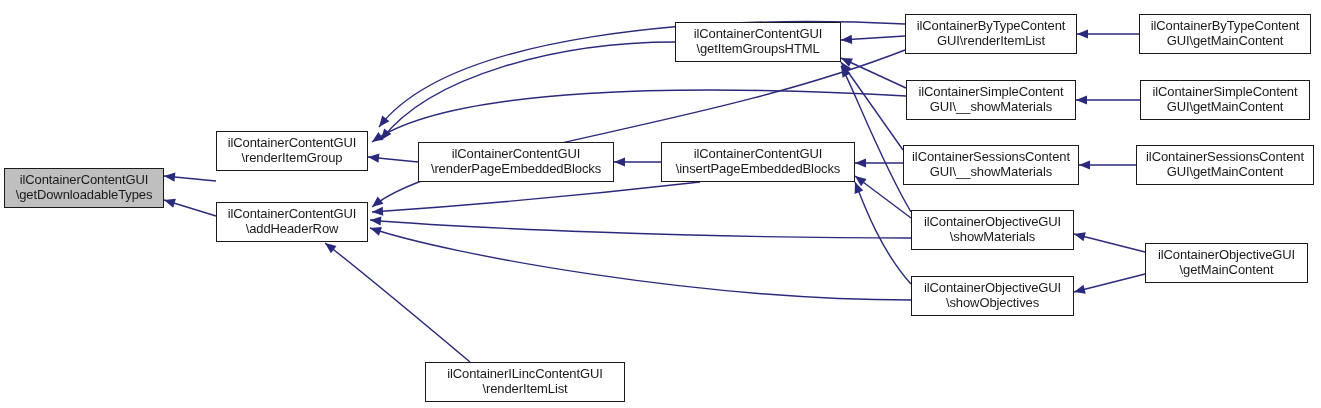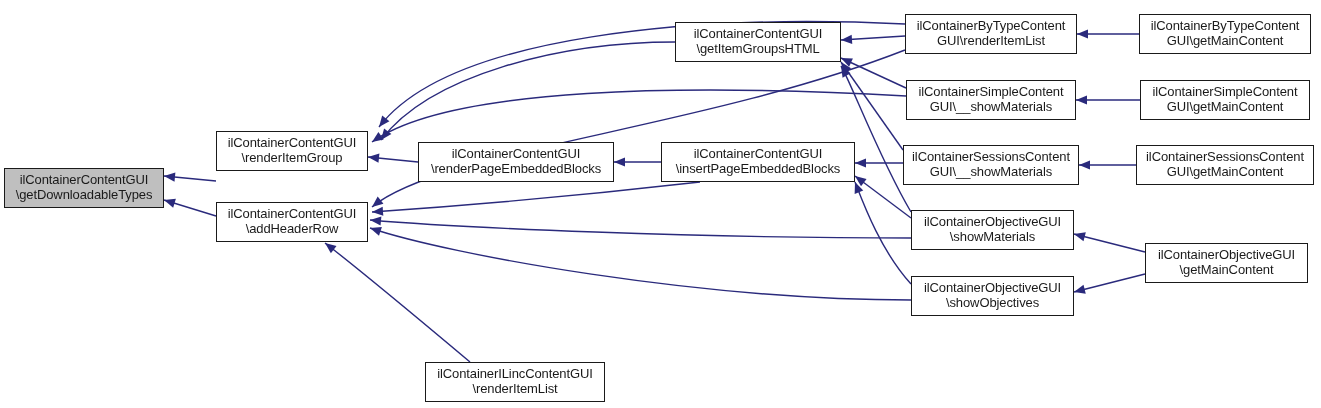--- a/index.html
+++ b/index.html
@@ -139,17 +139,17 @@
       <div class="node-box" style="left: 911px; top: 276px; width: 163px; height: 40px;"><span class="node-label">ilContainerObjectiveGUI
 \showObjectives</span></div>
       <div class="node-box" style="left: 1139px; top: 14px; width: 172px; height: 40px;"><span class="node-label">ilContainerByTypeContent
 GUI\getMainContent</span></div>
       <div class="node-box" style="left: 1140px; top: 80px; width: 170px; height: 40px;"><span class="node-label">ilContainerSimpleContent
 GUI\getMainContent</span></div>
       <div class="node-box" style="left: 1136px; top: 145px; width: 178px; height: 40px;"><span class="node-label">ilContainerSessionsContent
 GUI\getMainContent</span></div>
       <div class="node-box" style="left: 1145px; top: 243px; width: 163px; height: 40px;"><span class="node-label">ilContainerObjectiveGUI
 \getMainContent</span></div>
-      <div class="node-box" style="left: 425px; top: 362px; width: 180px; height: 40px;"><span class="node-label">ilContainerILincContentGUI
+      <div class="node-box" style="left: 425px; top: 362px; width: 200px; height: 40px;"><span class="node-label">ilContainerILincContentGUI
 \renderItemList</span></div>
     </div>
 
 </div>
 
 </body></html>

